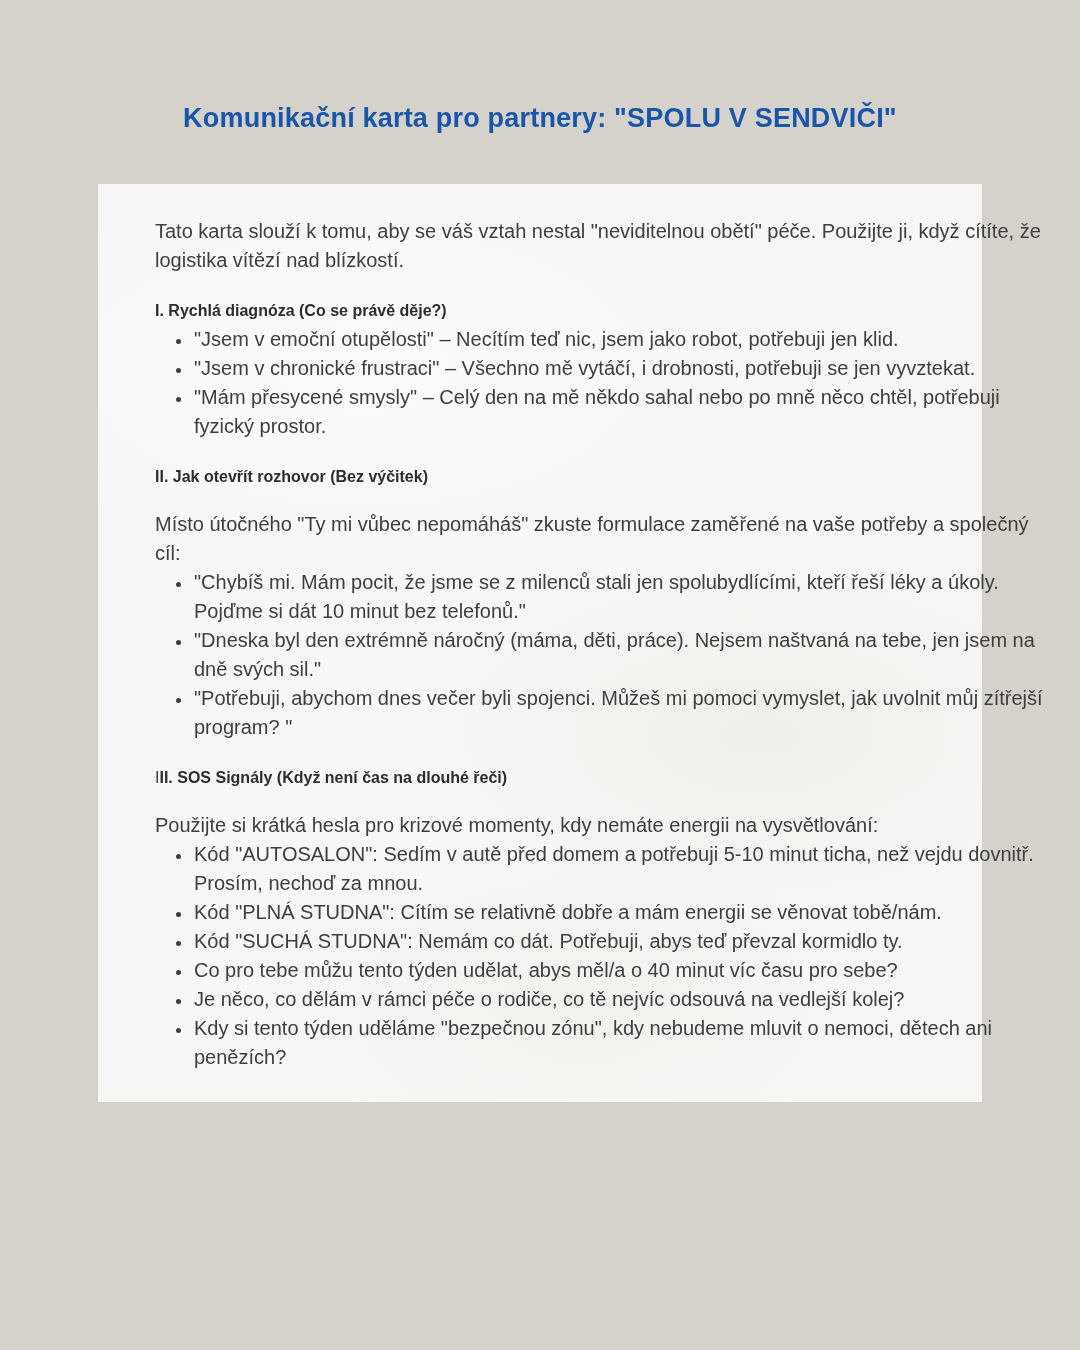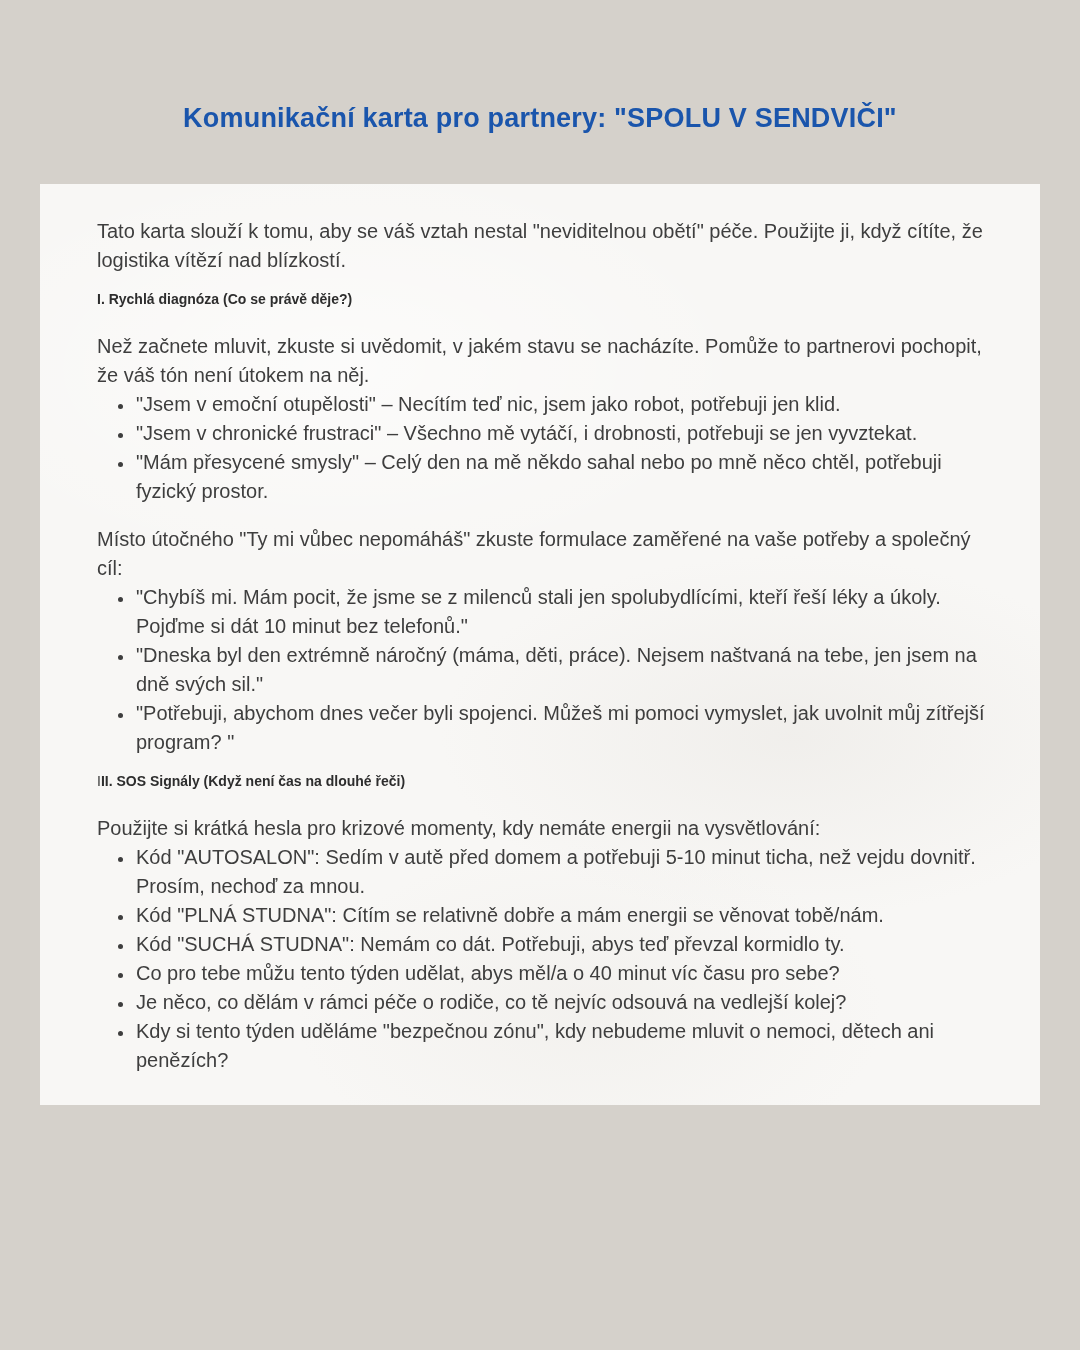--- a/index.html
+++ b/index.html
@@ -12,34 +12,34 @@
   }
   .page-title {
     padding-top: 103px;
     text-align: center;
     font-size: 27px;
     font-weight: 700;
     color: #1a55ac;
     letter-spacing: 0.2px;
   }
   .card {
-    width: 1000px;
+    width: 884px;
     margin: 50px auto 0 auto;
     background: #f8f7f5;
     background-image:
       radial-gradient(ellipse 600px 300px at 30% 20%, rgba(255,255,255,0.55), rgba(255,255,255,0) 70%),
       radial-gradient(ellipse 500px 260px at 75% 60%, rgba(226,223,218,0.35), rgba(255,255,255,0) 70%),
       radial-gradient(ellipse 420px 240px at 55% 90%, rgba(231,228,223,0.3), rgba(255,255,255,0) 70%);
     padding: 33px 50px 30px 57px;
   }
   .card-content { width: 893px; font-size: 20px; line-height: 29px; }
   .intro-paragraph { color: #3e3e3e; }
   .section-heading {
-    margin-top: 10px;
-    font-size: 14px;
+    margin-top: 22px;
+    font-size: 16px;
     line-height: 28px;
     font-weight: 700;
     color: #2d2d2d;
   }
   .heading-light { font-weight: 400; color: #3a3a3a; }
   .section-lead { margin-top: 19px; }
   .bullet-list { margin: 0; padding-left: 37px; list-style: disc outside; }
   .bullet-list li { padding-left: 2px; }
   .bullet-list li::marker { font-size: 15px; color: #3e3e3e; }
 </style>
@@ -47,29 +47,29 @@
 <body>
 
 <h1 class="page-title">Komunikační karta pro partnery: "SPOLU V SENDVIČI"</h1>
 
 <div class="card">
   <div class="card-content">
     <p class="intro-paragraph">Tato karta slouží k tomu, aby se váš vztah nestal "neviditelnou obětí" péče. Použijte ji, když cítíte, že logistika vítězí nad blízkostí.</p>
     <div id="sections">
   <section>
     <h2 class="section-heading"><span class="heading-light"></span><span class="heading-main">I. Rychlá diagnóza (Co se právě děje?)</span></h2>
-    <p class="section-lead">Než začnete mluvit, zkuste si uvědomit, v jakém stavu se nacházíte. Pomůže to partnerovi pochopit, že váš tón není útokem na něj.</p>
     <ul class="bullet-list">
             <li>"Jsem v emoční otupělosti" – Necítím teď nic, jsem jako robot, potřebuji jen klid.</li>
             <li>"Jsem v chronické frustraci" – Všechno mě vytáčí, i drobnosti, potřebuji se jen vyvztekat.</li>
             <li>"Mám přesycené smysly" – Celý den na mě někdo sahal nebo po mně něco chtěl, potřebuji fyzický prostor.</li>
           </ul>
   </section>
 
   <section>
+    <h2 class="section-heading"><span class="heading-light"></span><span class="heading-main">II. Jak otevřít rozhovor (Bez výčitek)</span></h2>
     <p class="section-lead">Místo útočného "Ty mi vůbec nepomáháš" zkuste formulace zaměřené na vaše potřeby a společný cíl:</p>
     <ul class="bullet-list">
             <li>"Chybíš mi. Mám pocit, že jsme se z milenců stali jen spolubydlícími, kteří řeší léky a úkoly. Pojďme si dát 10 minut bez telefonů."</li>
             <li>"Dneska byl den extrémně náročný (máma, děti, práce). Nejsem naštvaná na tebe, jen jsem na dně svých sil."</li>
             <li>"Potřebuji, abychom dnes večer byli spojenci. Můžeš mi pomoci vymyslet, jak uvolnit můj zítřejší program? "</li>
           </ul>
   </section>
 
   <section>
     <h2 class="section-heading"><span class="heading-light">I</span><span class="heading-main">II. SOS Signály (Když není čas na dlouhé řeči)</span></h2>

